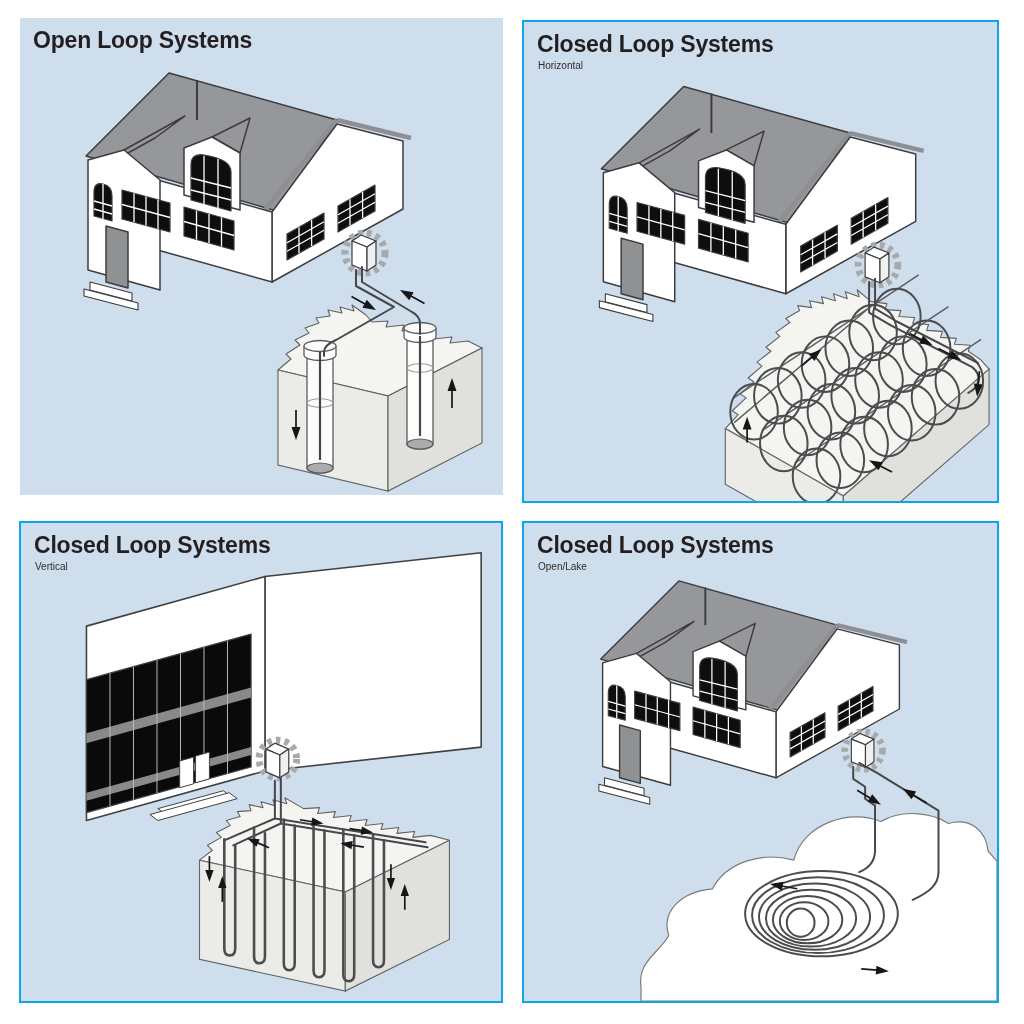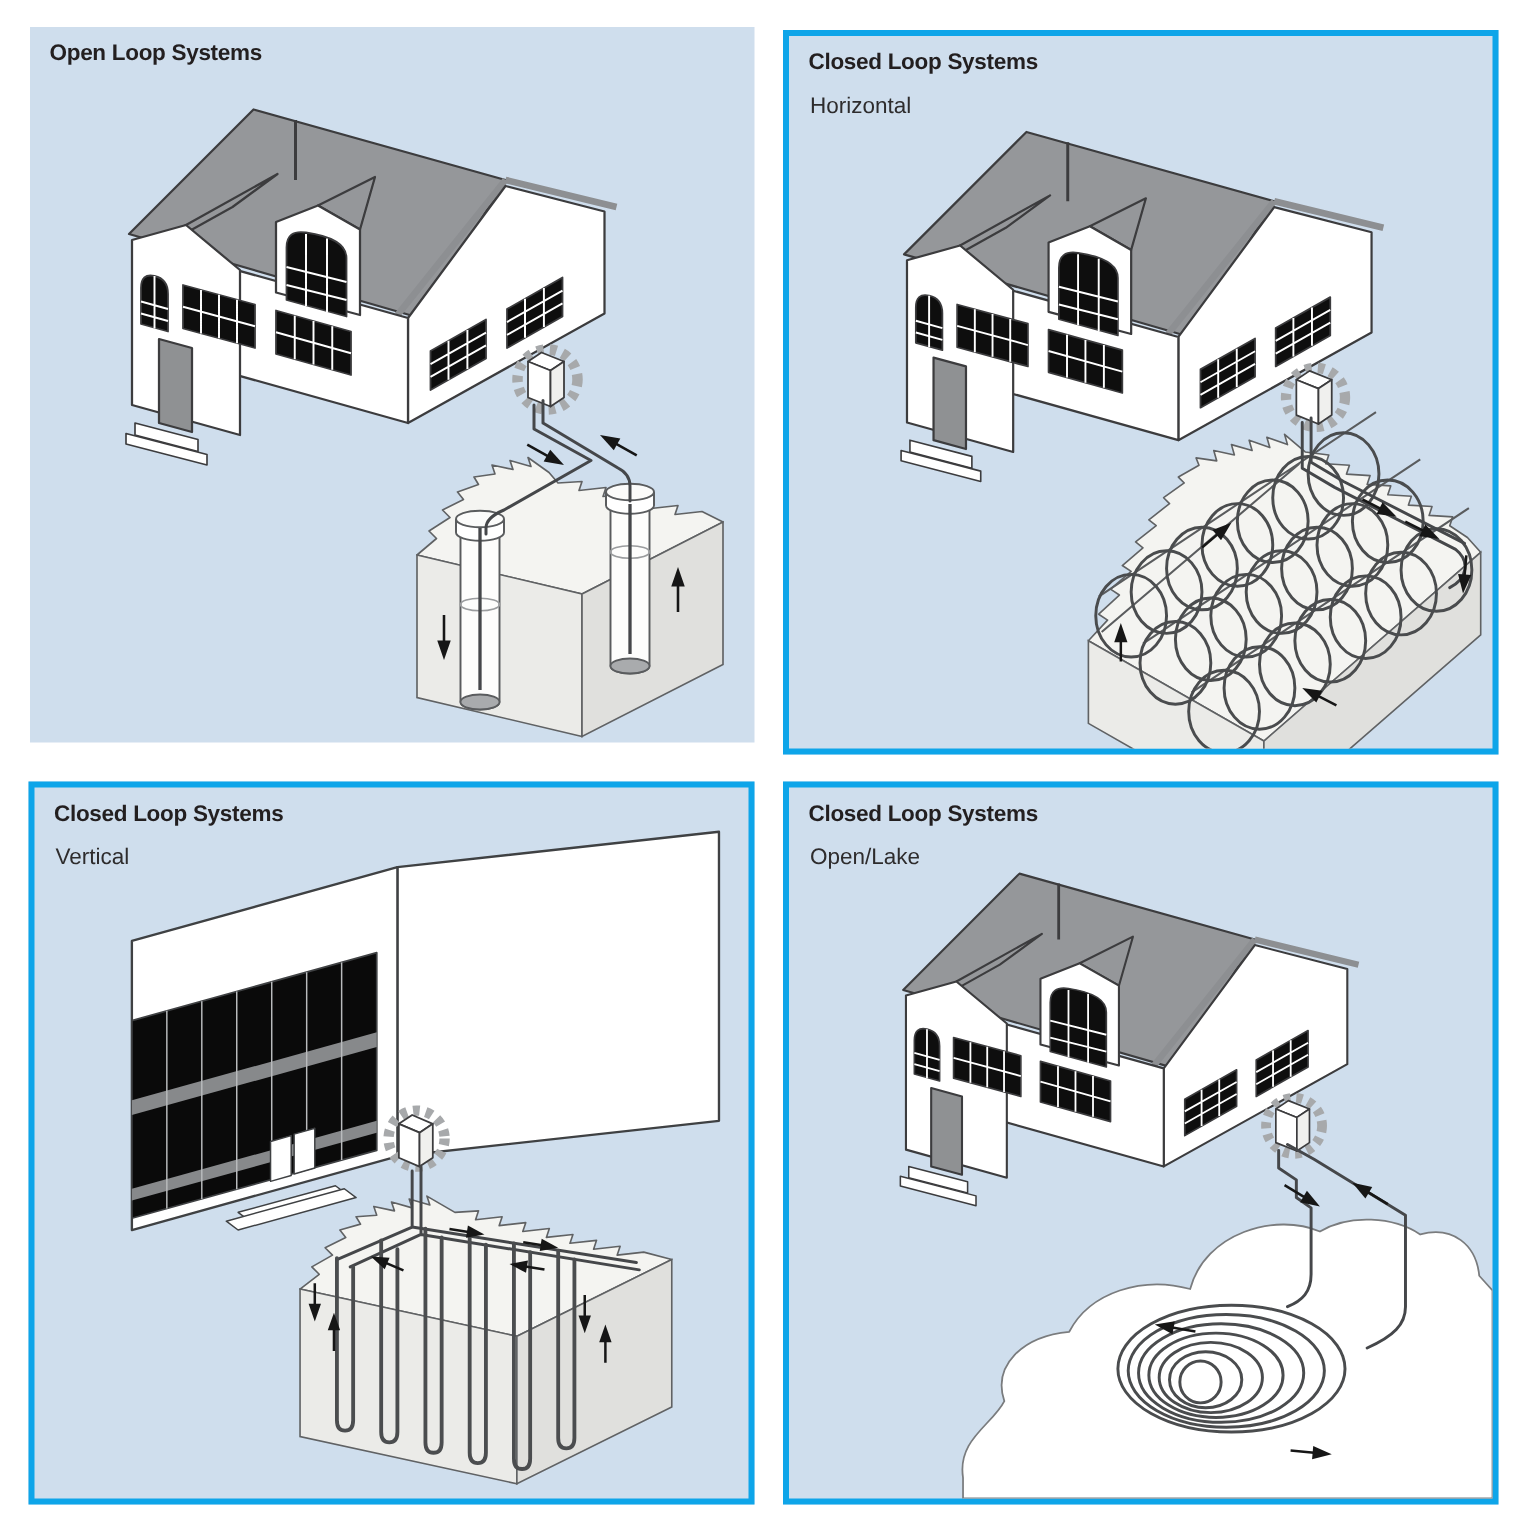--- a/index.html
+++ b/index.html
@@ -1,27 +1,27 @@
 <!DOCTYPE html>
 <html><head>
 <meta charset="utf-8">
 <style>
   html,body{margin:0;padding:0;background:#ffffff;}
   #stage{position:relative;width:1024px;height:1024px;background:#ffffff;overflow:hidden;
          font-family:"Liberation Sans","DejaVu Sans",sans-serif;}
   .panel{position:absolute;background:#cfdeed;box-sizing:border-box;}
-  .bordered{border:4px solid #0ea5e9;}
+  .bordered{border:2px solid #0ea5e9;}
   #panel-open-loop{left:20px;top:18px;width:483px;height:477px;}
   #panel-closed-horizontal{left:522px;top:20px;width:477px;height:483px;}
   #panel-closed-vertical{left:19px;top:521px;width:484px;height:482px;}
   #panel-closed-pond{left:522px;top:521px;width:477px;height:482px;}
   .art{position:absolute;left:0;top:0;width:100%;height:100%;display:block;}
-  .ptitle{position:absolute;top:9px;left:13px;font-size:15px;font-weight:bold;
+  .ptitle{position:absolute;top:9px;left:13px;font-size:23px;font-weight:bold;
           color:#231f20;letter-spacing:-0.2px;z-index:3;}
-  .psub{position:absolute;top:38px;left:14px;font-size:15px;color:#2e2c2d;z-index:3;}
+  .psub{position:absolute;top:38px;left:14px;font-size:10px;color:#2e2c2d;z-index:3;}
   .pipe{fill:none;stroke:#45474a;stroke-width:2;stroke-linejoin:round;stroke-linecap:round;}
   .thin{fill:none;stroke:#5a5c5e;stroke-width:1.4;}
   .coil{fill:none;stroke:#4a4c4e;stroke-width:2;}
   .loopU{fill:none;stroke:#4b4d4f;stroke-width:2.6;stroke-linecap:round;}
   .ar line{stroke:#161616;stroke-width:1.7;}
   .ar path{fill:#161616;}
   .g-top{fill:#f4f4f1;stroke:#606264;stroke-width:1.1;stroke-linejoin:round;}
   .g-front{fill:#ebebe8;stroke:#606264;stroke-width:1.1;}
   .g-side{fill:#e0e0dd;stroke:#606264;stroke-width:1.1;}
   .wmull{stroke:#ffffff;stroke-width:1.3;fill:none;}

